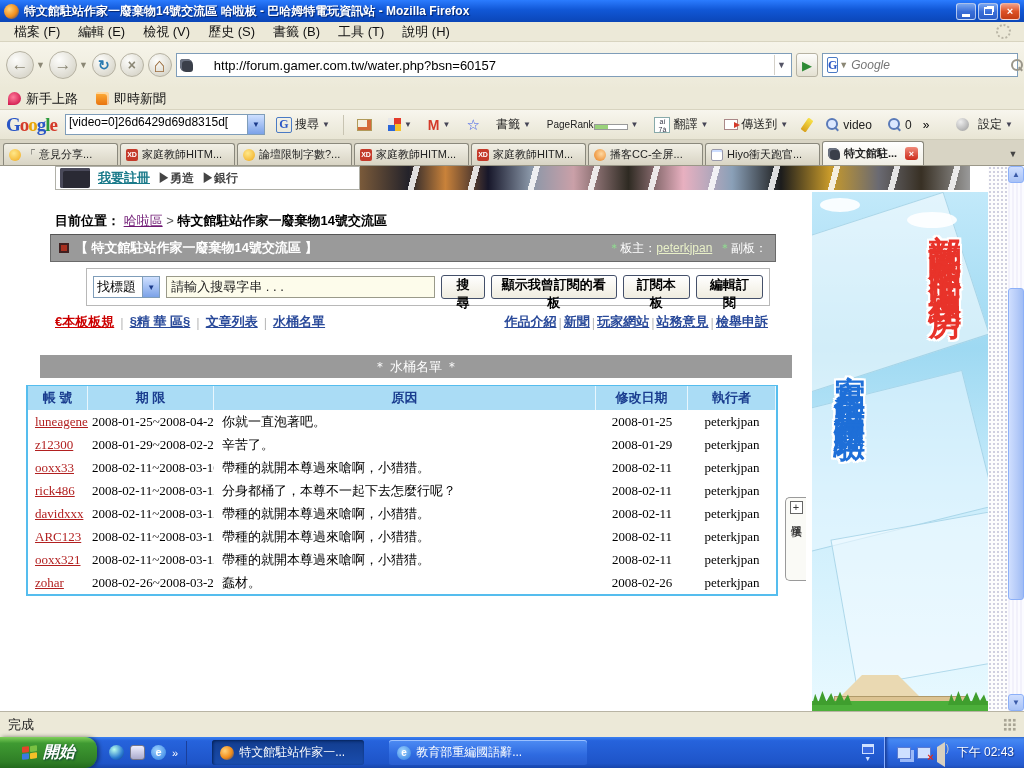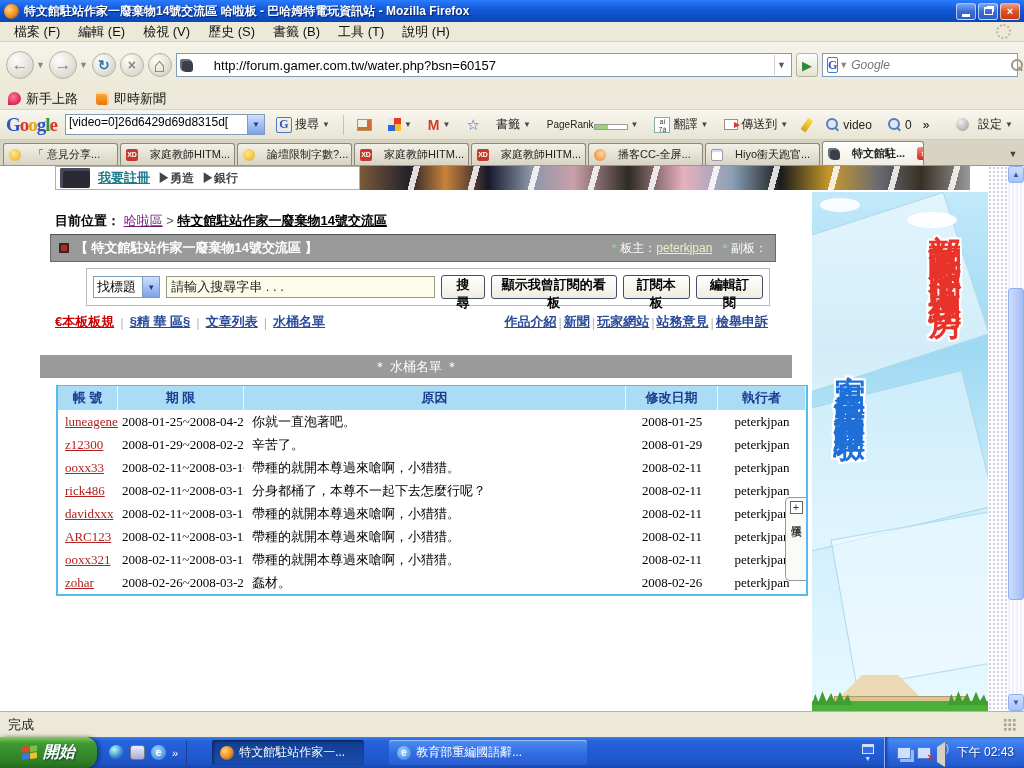--- a/index.html
+++ b/index.html
@@ -63,59 +63,59 @@
   .ic-sendto{width:14px;height:11px;background:#fff;border:1px solid #a88;position:relative}
   .ic-sendto::after{content:"";position:absolute;right:-3px;top:2px;border-left:6px solid #d43a2a;border-top:3px solid transparent;border-bottom:3px solid transparent}
   .ic-hl{width:6px;height:14px;background:linear-gradient(#f8e24a,#d8a01a);transform:rotate(35deg);border-radius:1px}
   .ic-magfind{width:14px;height:14px;position:relative}
   .ic-magfind::before{content:"";position:absolute;width:8px;height:8px;border:2px solid #5a7ab8;border-radius:50%;background:#dce8ff}
   .ic-magfind::after{content:"";position:absolute;width:5px;height:2px;background:#5a7ab8;transform:rotate(45deg);left:8px;top:10px}
   .ic-orb{width:13px;height:13px;border-radius:50%;background:radial-gradient(circle at 35% 30%,#eee,#999)}
   #gbar .right{margin-left:auto;display:flex;align-items:center;gap:4px}
   
   #tabbar{top:140px;left:0;width:1024px;height:26px;background:#d8d4c4;border-bottom:1px solid #9a9788;display:flex;align-items:flex-end;padding:0 3px;gap:2px}
-  .tab{height:22px;width:115px;border:1px solid #8a887c;border-bottom:none;border-radius:3px 3px 0 0;background:linear-gradient(#f2f0e6,#d8d4c4);display:flex;align-items:center;gap:12px;padding:0 5px;font-size:11px;color:#222;white-space:nowrap;overflow:hidden}
+  .tab{height:22px;width:115px;border:1px solid #8a887c;border-bottom:none;border-radius:3px 3px 0 0;background:linear-gradient(#f2f0e6,#d8d4c4);display:flex;align-items:center;gap:4px;padding:0 5px;font-size:11px;color:#222;white-space:nowrap;overflow:hidden}
   .tab.active{height:24px;background:linear-gradient(#fff,#f0eee4);font-weight:bold}
   .t-ic{width:12px;height:12px;flex:none;border-radius:2px}
   .t-lamp{background:radial-gradient(circle at 40% 35%,#ffe88a,#f0a81a);border-radius:50%}
   .t-xd{background:#c43a2a;color:#fff;font-size:7px;font-weight:bold;display:flex;align-items:center;justify-content:center}
   .t-c{background:radial-gradient(circle at 60% 40%,#ffd8a0,#e87c1a);border-radius:50%}
   .t-doc{background:#fff;border:1px solid #99a;box-shadow:inset 0 2px 0 #cdf}
   .t-dragon{background:#3a3f4a;border-radius:3px 6px 3px 6px;box-shadow:inset 2px 2px 0 #6a7180}
   .tab-close{margin-left:auto;width:13px;height:13px;border-radius:3px;background:linear-gradient(#f08a7a,#cc2a1a);color:#fff;font-size:9px;font-weight:bold;display:flex;align-items:center;justify-content:center;flex:none}
   .tab-list-dd{margin-left:auto;width:16px;height:18px;display:flex;align-items:center;justify-content:center;font-size:9px;color:#444;margin-bottom:2px}
   
   #content{top:166px;left:0;width:1024px;height:545px;background:#fff;overflow:hidden}
   #banner{top:0;left:55px;width:915px;height:24px;display:flex}
   #reg-box{width:305px;height:24px;border:1px solid #b0b0a8;background:#fff;display:flex;align-items:center;gap:8px;padding:0 4px;font-size:13px}
   .reg-ic{width:30px;height:20px;background:#2a2a34;border-radius:2px;box-shadow:inset 3px 3px 0 #4a4a5a;flex:none}
   .lnk-teal{color:#1a7a8a;text-decoration:underline;font-weight:bold}
   .reg-links{color:#444;font-weight:bold;font-size:12px}
   #collage{flex:1;height:24px;background:linear-gradient(90deg,#7a5a3a,#23222a 8%,#c9823a 14%,#17172a 21%,#8a97a8 28%,#caa0a8 35%,#2e2a22 44%,#e8b0c0 53%,#8aa0b8 61%,#1c1c1c 69%,#c89a2a 77%,#6a6a72 85%,#383024 92%,#9a9a9a 100%);position:relative}
   #collage::after{content:"";position:absolute;inset:0;background:repeating-linear-gradient(105deg,transparent 0 52px,#ffffffd8 52px 58px)}
   #breadcrumb{top:46px;left:55px;font-size:13px;color:#000;font-weight:bold}
   #breadcrumb .sec{color:#701a75;text-decoration:underline;font-weight:normal}
-  #breadcrumb .board{text-decoration:underline}
+  #breadcrumb .board{}
   #board-hdr{top:68px;left:50px;width:726px;height:28px;background:#9a9a9a;border:1px solid #6a6a6a;border-top-color:#555;display:flex;align-items:center;padding:0 8px;color:#fff;font-weight:bold;font-size:13px;gap:6px}
   .hdr-sq{width:10px;height:10px;background:#a83020;border:2px solid #402020;flex:none}
   #board-hdr .right{margin-left:auto;font-weight:normal;font-size:12px}
   #board-hdr .star{color:#8fe08f}
   #board-hdr a{color:#e8f0c8;text-decoration:underline}
   #search-panel{top:102px;left:86px;width:684px;height:38px;border:1px solid #b8b8b8;display:flex;align-items:center;gap:6px;padding:0 6px}
   .sel{width:74px;height:22px;border:1px solid #7f9db9;background:#fff;display:flex;align-items:center;font-size:13px}
   .sel span:first-child{flex:1;padding-left:3px}
   #search-panel input{width:296px;height:22px;border:1px solid #9a9a8a;background:#fdfcEE;background:#fdfceb;font-size:13px;padding:0 4px;font-family:"Liberation Sans",sans-serif;color:#222}
   .pbtn{height:24px;border:1px solid #44506a;border-radius:3px;background:linear-gradient(#fff,#efecdf);font-weight:bold;font-size:13px;padding:0 9px;font-family:"Liberation Sans",sans-serif}
   #links-row{top:147px;left:55px;width:713px;display:flex;align-items:center;font-size:13px;font-weight:bold;gap:6px}
   #links-row .sep{color:#bbb;font-weight:normal}
   .lnk-red{color:#cc0000;text-decoration:underline}
   .lnk-blue{color:#2a4a9a;text-decoration:underline}
   #links-row .right{margin-left:auto;display:flex;gap:2px;align-items:center}
   #list-banner{top:189px;left:40px;width:752px;height:23px;background:#9a9a9a;color:#fff;display:flex;align-items:center;justify-content:center;font-size:13px}
-  #btable{top:219px;left:56px;width:752px;border:2px solid #55bdee;border-top-width:1px}
+  #btable{top:219px;left:26px;width:752px;border:2px solid #55bdee;border-top-width:1px}
   #btable .thead{display:flex;background:#aadcf5;height:24px;color:#1a3d8f;font-weight:bold;font-size:13px}
   #btable .thead>div{display:flex;align-items:center;justify-content:center;border-right:1px solid #e8f6fd}
   #btable .row{display:flex;height:23px;font-family:"Liberation Serif",serif;font-size:13px;background:#fff}
   #btable .row>div{display:flex;align-items:center;overflow:hidden;white-space:nowrap}
   .c0{width:60px;padding-left:7px}.c1{width:126px;padding-left:4px}.c2{width:382px;padding-left:8px}.c3{width:92px;justify-content:center}.c4{width:88px;justify-content:center}
   #btable .thead .c0,#btable .thead .c1,#btable .thead .c2{padding-left:0;justify-content:center}
   .acct{color:#b22020;text-decoration:underline}
   
   #quickmenu{top:331px;left:785px;width:21px;height:84px;background:#fafaf6;border:1px solid #9a9a9a;border-right:none;border-radius:5px 0 0 5px;display:flex;flex-direction:column;align-items:center;padding-top:3px;gap:1px}
   #qm-plus{width:13px;height:13px;border:1px solid #666;background:#fff;font-size:11px;line-height:11px;text-align:center;color:#333;margin-bottom:2px}

